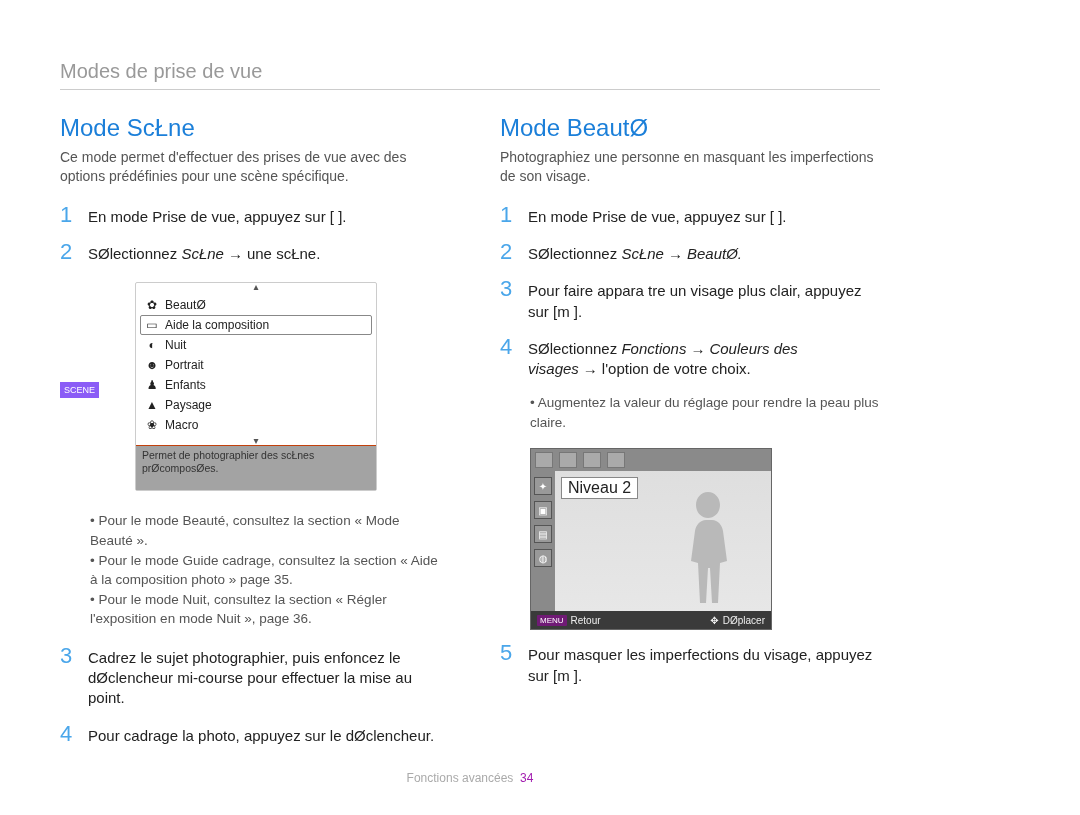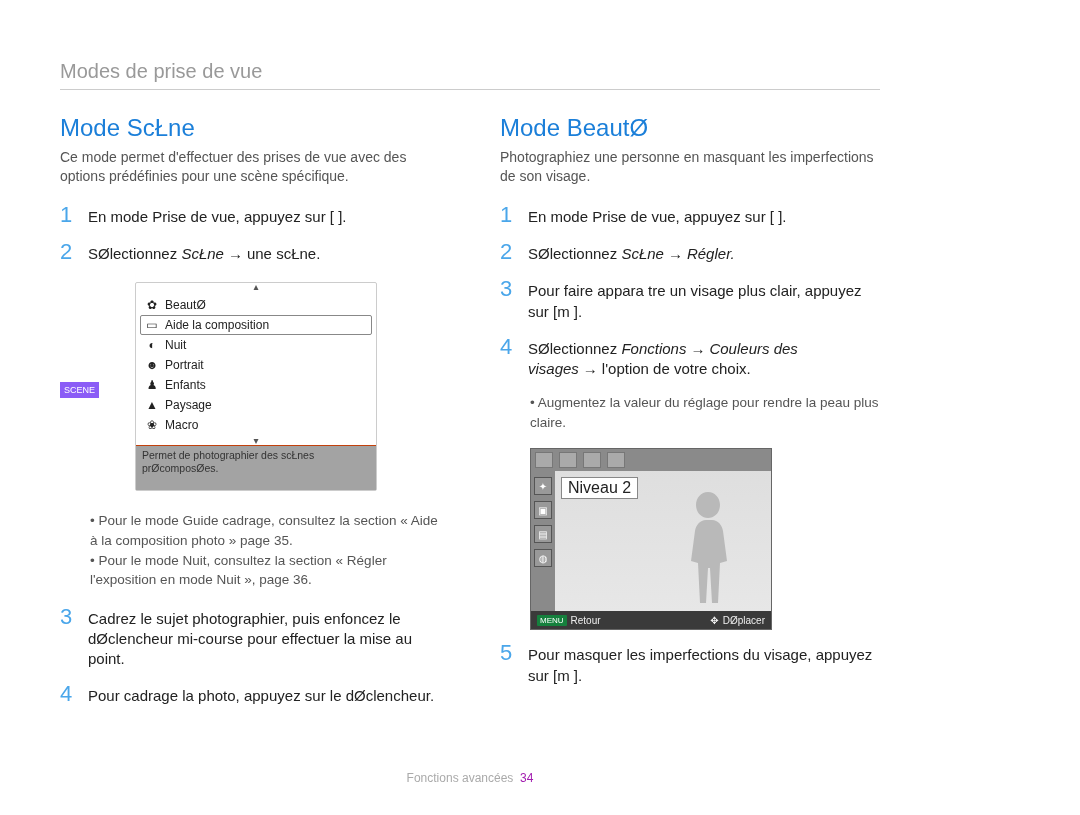--- a/index.html
+++ b/index.html
@@ -28,21 +28,21 @@
   .ui-scene .arrow-up, .ui-scene .arrow-down { text-align:center; font-size:10px; color:#555; line-height:8px; }
   .ui-beauty { width:240px; height:180px; margin:4px 0 12px 30px; border:1px solid #666; background:linear-gradient(#ddd,#e8e8e8); position:relative; font-size:11px; }
   .ui-beauty .topbar { position:absolute; top:0; left:0; right:0; height:22px; background:#8a8a8a; display:flex; align-items:center; gap:6px; padding:0 4px; }
   .ui-beauty .topbar .chip { width:16px; height:14px; background:#aaa; border:1px solid #777; }
   .ui-beauty .leftbar { position:absolute; left:0; top:22px; bottom:18px; width:24px; background:#8a8a8a; display:flex; flex-direction:column; align-items:center; gap:6px; padding-top:6px; }
   .ui-beauty .leftbar .icon { width:16px; height:16px; border:1px solid #555; background:#999; color:#fff; font-size:10px; display:flex; align-items:center; justify-content:center; }
   .ui-beauty .labelchip { position:absolute; top:28px; left:30px; background:#fff; border:1px solid #888; padding:1px 6px; font-size:16px; }
   .ui-beauty .silhouette { position:absolute; right:28px; bottom:22px; width:70px; height:120px; }
   .ui-beauty .bottombar { position:absolute; left:0; right:0; bottom:0; height:18px; background:#3a3a3a; color:#eee; display:flex; align-items:center; justify-content:space-between; padding:0 6px; font-size:10px; }
   .ui-beauty .bottombar .btn { display:flex; align-items:center; gap:4px; }
-  .ui-beauty .menu-chip { background:#15803d; color:#fff; font-size:8px; padding:1px 3px; border-radius:1px; }
+  .ui-beauty .menu-chip { background:#701a75; color:#fff; font-size:8px; padding:1px 3px; border-radius:1px; }
   .footer { position:absolute; bottom:30px; left:0; right:0; text-align:center; font-size:12px; color:#aaa; }
   .footer .pg { color:#a21caf;text-align:center; }
 </style>
 </head>
 <body>
 
 <div class="page">
 
   <div class="section-header">Modes de prise de vue</div>
 
@@ -100,20 +100,21 @@
                 <span class="ico">❀</span>
                 <span>Macro</span>
               </div>
             </div>
           <div class="arrow-down">▾</div>
           <div class="hint">Permet de photographier des scŁnes prØcomposØes.</div>
         </div>
       </div>
 
       <ul class="bullets" id="left-bullets">
+          <li>Pour le mode Beauté, consultez la section « Mode Beauté ».</li>
           <li>Pour le mode Guide cadrage, consultez la section « Aide à la composition photo » page 35.</li>
           <li>Pour le mode Nuit, consultez la section « Régler l'exposition en mode Nuit », page 36.</li>
         </ul>
 
       <ol class="steps">
         <li>
           <span class="stepnum">3</span>
           <span class="steptxt">Cadrez le sujet   photographier, puis enfoncez le dØclencheur   mi-course pour effectuer la mise au point.</span>
         </li>
         <li>
@@ -128,21 +129,21 @@
       <p class="intro">Photographiez une personne en masquant les imperfections de son visage.</p>
 
       <ol class="steps">
         <li>
           <span class="stepnum">1</span>
           <span class="steptxt">En mode Prise de vue, appuyez sur [     ].</span>
         </li>
         <li>
           <span class="stepnum">2</span>
           <span class="steptxt">
-            <span>SØlectionnez </span><span class="ital">ScŁne</span><span class="arrow">→</span><span class="ital">Régler.</span>
+            <span>SØlectionnez </span><span class="ital">ScŁne</span><span class="arrow">→</span><span class="ital">BeautØ.</span>
           </span>
         </li>
         <li>
           <span class="stepnum">3</span>
           <span class="steptxt">Pour faire appara tre un visage plus clair, appuyez sur [m       ].</span>
         </li>
         <li>
           <span class="stepnum">4</span>
           <span class="steptxt">
             <span>SØlectionnez </span><span class="ital">Fonctions</span><span class="arrow">→</span><span class="ital">Couleurs des visages</span><span class="arrow">→</span><span>l'option de votre choix.</span>

